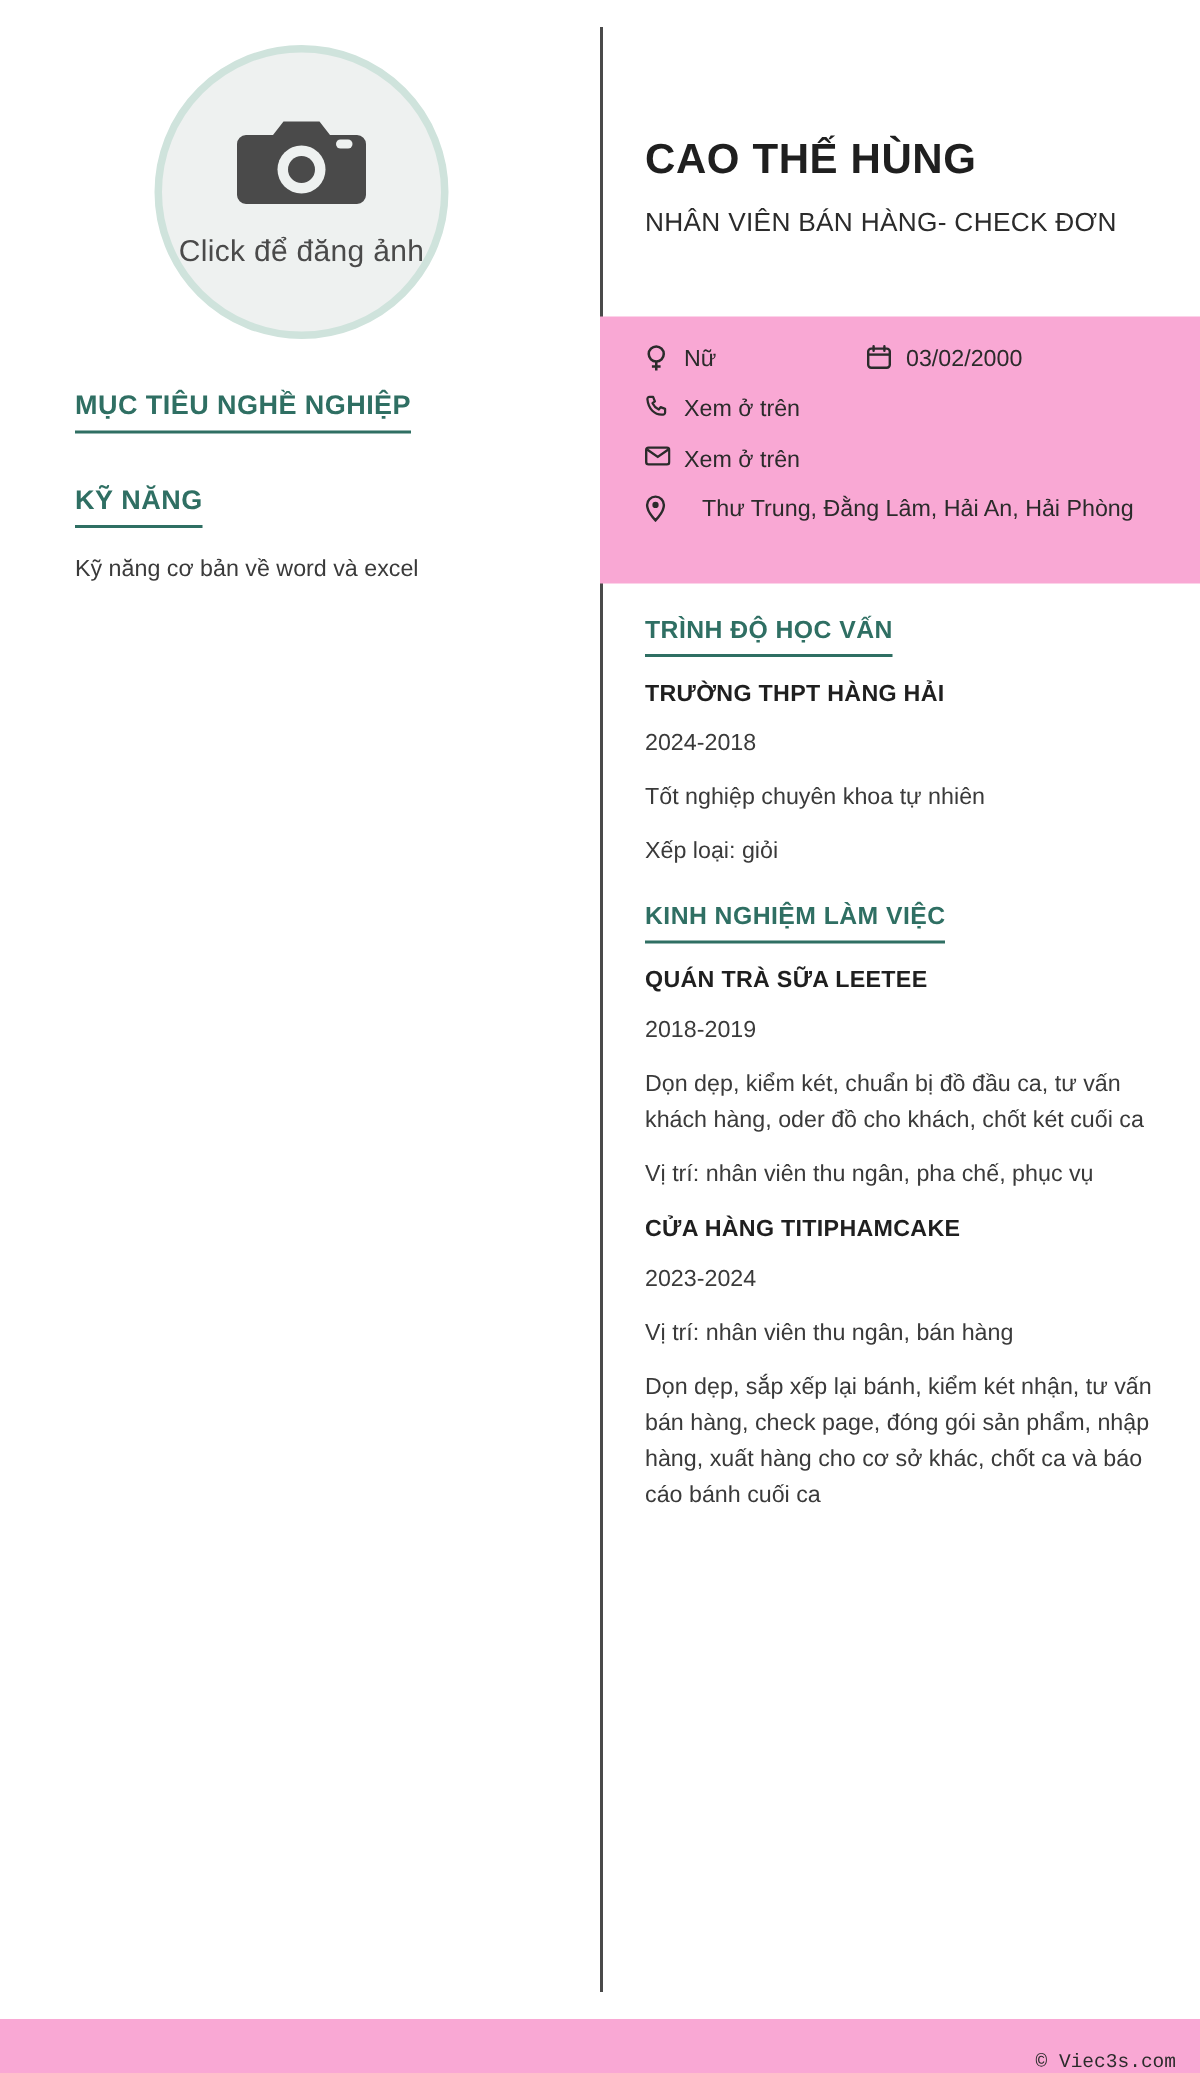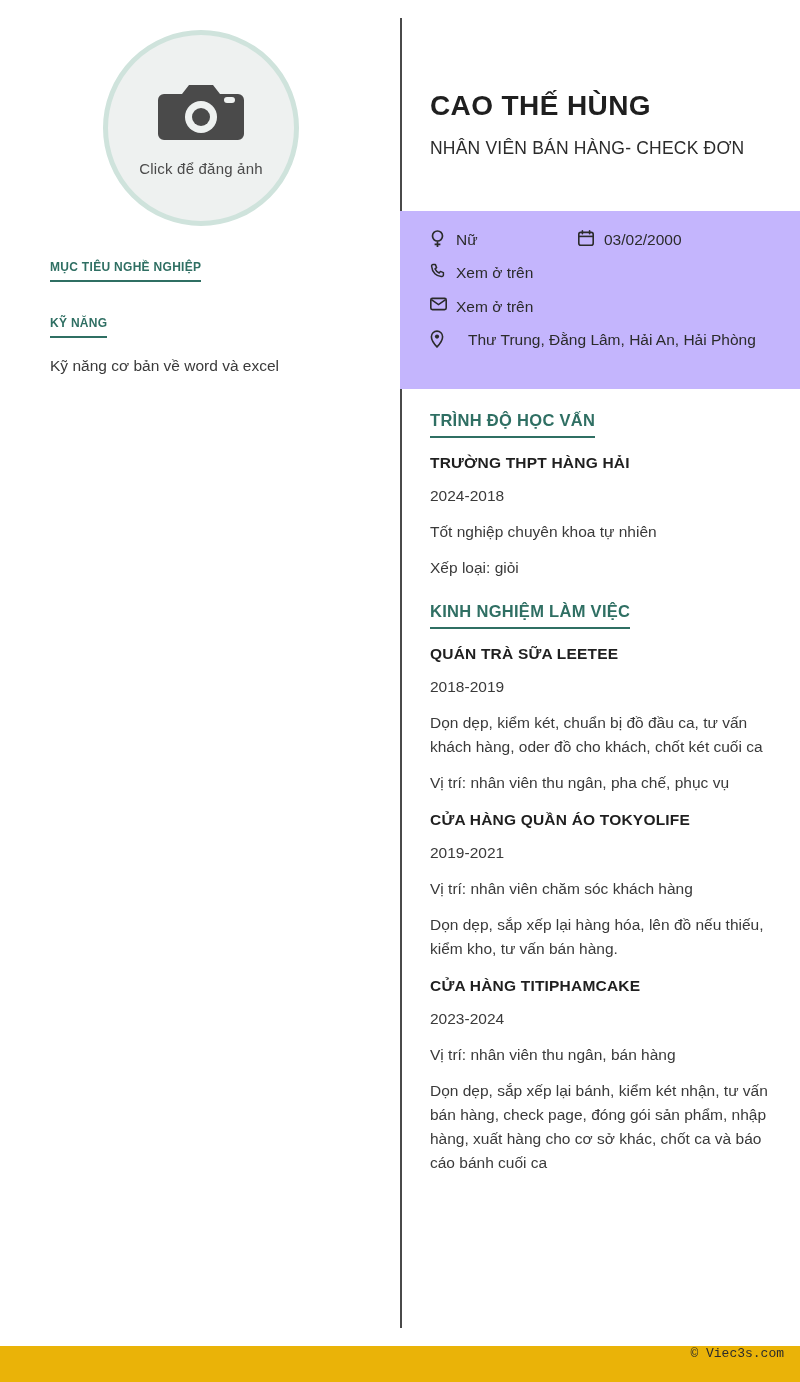--- a/index.html
+++ b/index.html
@@ -35,28 +35,28 @@
     background: #eef1f0;
     border: 5px solid #cfe3dc;
     display: flex;
     flex-direction: column;
     align-items: center;
     justify-content: center;
     cursor: pointer;
   }
   .cam-icon { margin-bottom: 10px; }
   .avatar-text {
-    font-size: 15px;
+    font-size: 20px;
     color: #4a4a4a;
     letter-spacing: .2px;
   }
 
   .sec-head-left {
     margin-top: 34px;
-    font-size: 12px;
+    font-size: 18px;
     font-weight: bold;
     color: #2f6f63;
     letter-spacing: .3px;
     padding-bottom: 6px;
     display: inline-block;
     border-bottom: 2.5px solid #2f6f63;
   }
   .left-body {
     margin-top: 15px;
     font-size: 15.5px;
@@ -93,21 +93,21 @@
     font-size: 17.5px;
     color: #2b2b2b;
     letter-spacing: .2px;
   }
 
   .contact-box {
     margin-top: 52px;
     margin-left: -30px;
     margin-right: -26px;
     padding: 18px 30px 20px 30px;
-    background: #c4b5fd;
+    background: #f9a8d4;
   }
   .contact-row {
     display: flex;
     align-items: flex-start;
     margin-bottom: 11px;
     font-size: 15.5px;
     color: #2b2b2b;
   }
   .contact-row:last-child { margin-bottom: 17px; gap: 12px; }
   .ci {
@@ -146,23 +146,23 @@
     color: #3a3a3a;
   }
 
   
   .footer {
     position: absolute;
     left: 0;
     bottom: 0;
     width: 800px;
     height: 36px;
-    background: #eab308;
-    display: flex;
-    align-items: flex-start;
+    background: #f9a8d4;
+    display: flex;
+    align-items: flex-end;
     justify-content: flex-end;
     padding-right: 16px;
     font-size: 13px;
     color: #2b2b2b;
     font-family: "Liberation Mono", monospace;
   }
 </style>
 </head>
 <body>
 
@@ -267,26 +267,20 @@
     <div>
       <div class="sec-head-right">KINH NGHIỆM LÀM VIỆC</div>
 
       <div class="entry">
         <div class="entry-title">QUÁN TRÀ SỮA LEETEE</div>
         <div class="entry-line">2018-2019</div>
         <div class="entry-line">Dọn dẹp, kiểm két, chuẩn bị đồ đầu ca, tư vấn khách hàng, oder đồ cho khách, chốt két cuối ca</div>
         <div class="entry-line">Vị trí: nhân viên thu ngân, pha chế, phục vụ</div>
       </div>
 
-      <div class="entry">
-        <div class="entry-title">CỬA HÀNG QUẦN ÁO TOKYOLIFE</div>
-        <div class="entry-line">2019-2021</div>
-        <div class="entry-line">Vị trí: nhân viên chăm sóc khách hàng</div>
-        <div class="entry-line">Dọn dẹp, sắp xếp lại hàng hóa, lên đồ nếu thiếu, kiểm kho, tư vấn bán hàng.</div>
-      </div>
 
       <div class="entry">
         <div class="entry-title">CỬA HÀNG TITIPHAMCAKE</div>
         <div class="entry-line">2023-2024</div>
         <div class="entry-line">Vị trí: nhân viên thu ngân, bán hàng</div>
         <div class="entry-line">Dọn dẹp, sắp xếp lại bánh, kiểm két nhận, tư vấn bán hàng, check page, đóng gói sản phẩm, nhập hàng, xuất hàng cho cơ sở khác, chốt ca và báo cáo bánh cuối ca</div>
       </div>
     </div>
   </div>
 

